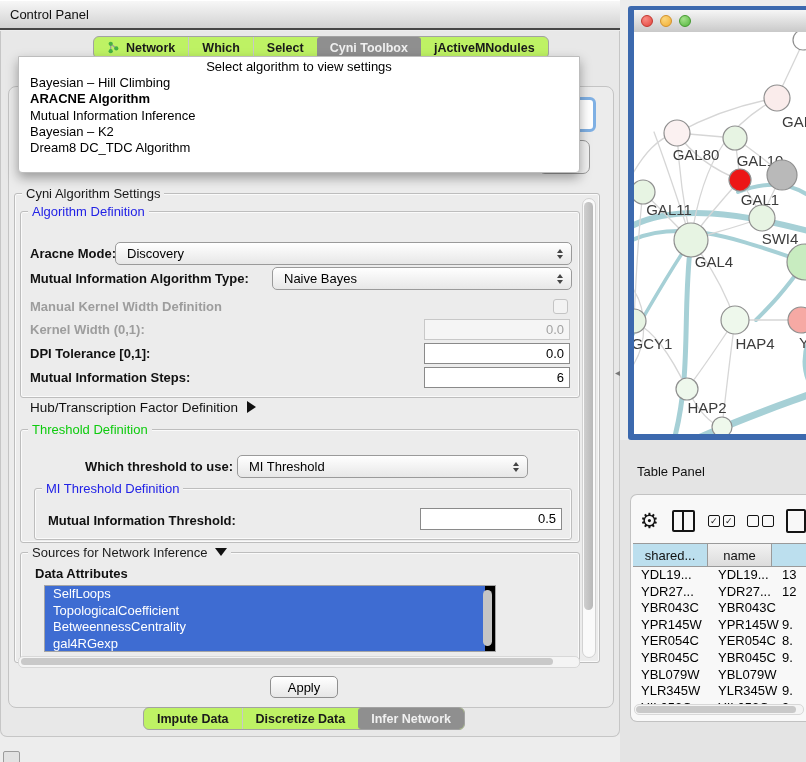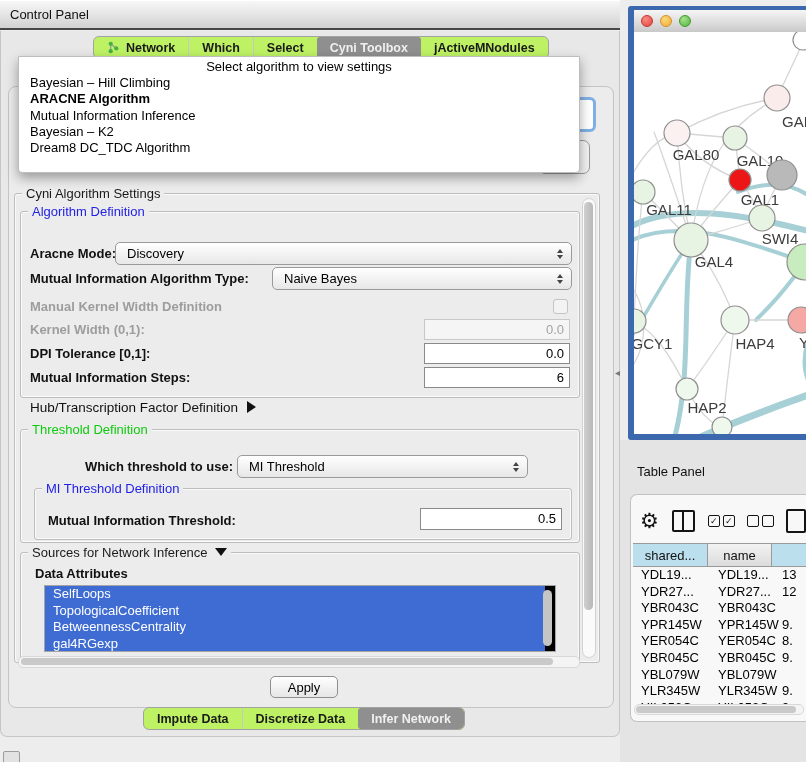--- a/index.html
+++ b/index.html
@@ -64,21 +64,21 @@
   .field{position:absolute;box-sizing:border-box;height:21px;background:#fff;border:1px solid #8a8a8a;
     font-size:13px;color:#000;text-align:right;padding:2px 5px 0 0;}
   .field.dis{background:#f5f5f5;border:1px solid #c8c8c8;color:#a3a3a3;}
 
   .checkbox{position:absolute;width:13px;height:13px;border:1.5px solid #c4c4c4;border-radius:3px;background:#f3f3f3;}
 
   .tri-right{display:inline-block;width:0;height:0;border-top:6px solid transparent;border-bottom:6px solid transparent;border-left:9px solid #111;margin-left:9px;vertical-align:-1px;}
   .tri-down{display:inline-block;width:0;height:0;border-left:6px solid transparent;border-right:6px solid transparent;border-top:8px solid #111;margin-left:7px;vertical-align:1px;}
 
   
-  #srclist{left:44px;top:585px;width:512px;height:67px;background:#000000;border:1px solid #a5a5a5;box-sizing:border-box;overflow:hidden;}
+  #srclist{left:44px;top:585px;width:452px;height:67px;background:#000000;border:1px solid #a5a5a5;box-sizing:border-box;overflow:hidden;}
   .srcitem{height:16.5px;line-height:16.5px;font-size:13px;color:#fff;padding-left:8px;width:calc(100% - 18px);}
   #srclist-thumb{position:absolute;right:3px;top:4px;width:9px;height:56px;background:#c5c5c5;border-radius:5px;}
 
   .vtrack{position:absolute;background:#fafafa;border:1px solid #d2d2d2;border-radius:7px;}
   .vthumb{position:absolute;left:1px;width:9px;background:linear-gradient(90deg,#cfcfcf,#b8b8b8);border-radius:5px;}
   .htrack{position:absolute;background:#f4f4f4;border:1px solid #d8d8d8;border-radius:5px;}
   .hthumb{position:absolute;top:1px;height:7px;background:#c9c9c9;border-radius:4px;}
 
   #apply-btn{left:270px;top:676px;width:68px;height:22px;box-sizing:border-box;border:1px solid #8f8f8f;
     border-radius:5px;background:linear-gradient(#ffffff,#e6e6e6);font-size:13px;color:#000;

